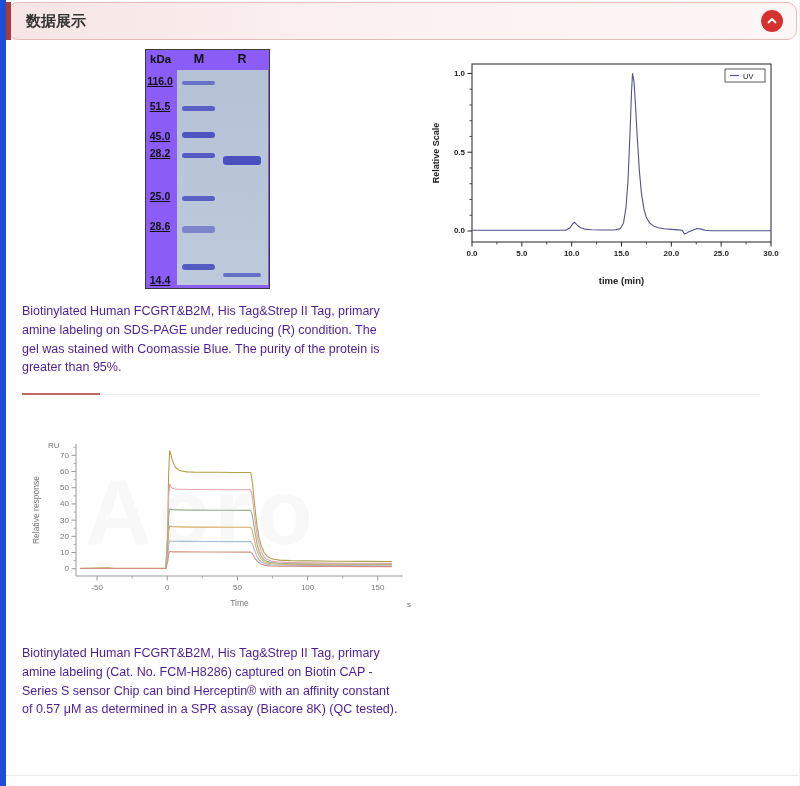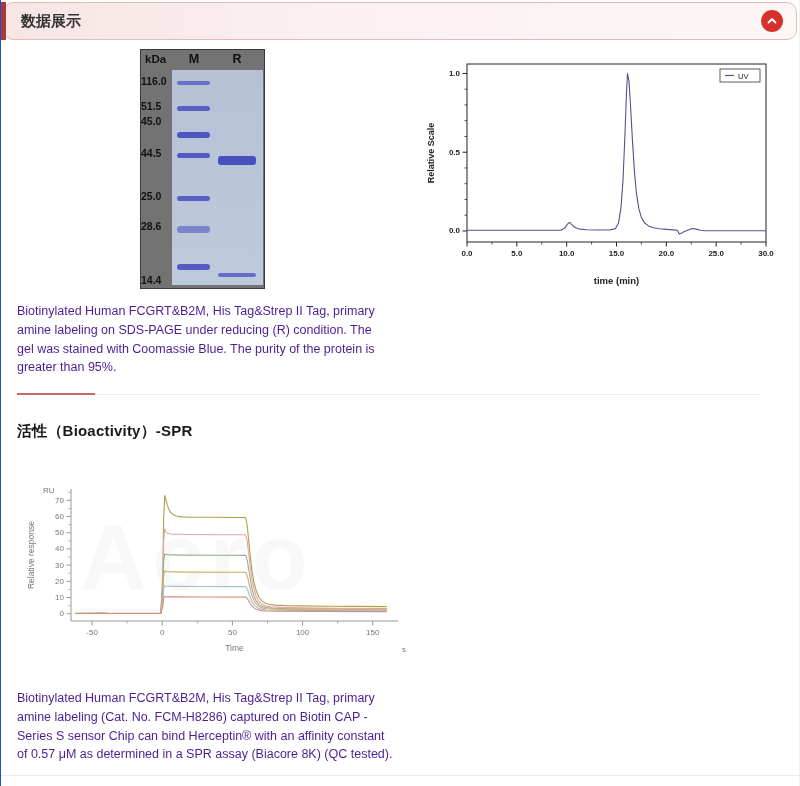--- a/index.html
+++ b/index.html
@@ -1,45 +1,45 @@
 <!DOCTYPE html>
 <html><head>
 <meta charset="utf-8">
 <style>
   * { margin:0; padding:0; box-sizing:border-box; }
   html,body { width:800px; height:786px; background:#fff; font-family:"Liberation Sans","DejaVu Sans",sans-serif; }
-  .page { position:relative; width:800px; height:786px; background:#fff; border-left:1px solid #1d4ed8; border-right:1px solid #f0f0f0; overflow:hidden; }
+  .page { position:relative; width:800px; height:786px; background:#fff; border-left:6px solid #1d4ed8; border-right:1px solid #f0f0f0; overflow:hidden; }
 
   
   .hdr { position:relative; height:42px; }
   .hdr-box { position:absolute; left:2px; right:2px; top:2px; height:38px; border:1px solid #e7b9b9; border-radius:10px;
              background:linear-gradient(90deg,#f7e5e5,#fcf1f1 45%,#fdf6f6); }
   .hdr-bar { position:absolute; left:0; top:2px; width:5px; height:38px; background:#a93a38; z-index:2; }
   .hdr-title { position:absolute; left:20px; top:12px; font-size:15px; font-weight:700; color:#333; z-index:2; }
   .hdr-btn { position:absolute; right:16px; top:10px; width:22px; height:22px; border-radius:50%; background:#d7312e;
              display:flex; align-items:center; justify-content:center; z-index:2; cursor:pointer; }
 
   .content { padding:0 16px; }
   .row { display:flex; }
   .col-l { width:384px; flex:none; }
   .col-r { flex:1; padding-left:16px; }
   .sec-title { font-size:15px; font-weight:700; color:#1a1a1a; margin-top:20px; letter-spacing:0.2px; }
   .cap { font-size:12.5px; color:#4c1d95; line-height:1.5; margin-top:13px; max-width:372px; }
 
   
-  .gel-box { position:relative; width:125px; height:240px; background:#737373; border:1px solid #3a3a3a; margin:7px 0 0 123px; }
+  .gel-box { position:relative; width:125px; height:240px; background:#8b5cf6; border:1px solid #3a3a3a; margin:7px 0 0 123px; }
   .g-kda { position:absolute; left:4px; top:3px; font-size:11.5px; font-weight:700; color:#111; }
   .g-lane { position:absolute; top:2px; text-align:center; font-size:12.5px; font-weight:700; color:#111; }
   .g-m { left:36px; width:34px; }
   .g-r { left:77px; width:38px; }
   .gel-area { position:absolute; left:31px; top:20px; width:91px; height:215px; }
   .band { position:absolute; border-radius:3px; filter:blur(0.6px); }
   .m-band { left:5px; width:33px; }
   .r-band { left:46px; width:38px; }
-  .g-label { position:absolute; left:0; width:28px; text-align:left; font-size:10.5px; font-weight:700; color:#111; line-height:1; }
+  .g-label { position:absolute; left:0; width:28px; text-align:center; font-size:10.5px; font-weight:700; color:#111; line-height:1;text-decoration:underline; }
 
   
   .sec-chart { margin:8px 0 0 8px; display:block; }
   .spr-wrap { position:relative; margin:36px 0 0 8px; width:400px; }
   .spr-chart { display:block; position:relative; z-index:1; }
   .watermark { position:absolute; left:55px; top:28px; font-size:92px; font-weight:700; color:rgba(130,130,130,0.055);
                letter-spacing:6px; z-index:0; user-select:none; }
 
   
   .divider { position:relative; height:3px; margin-top:16px; }
@@ -78,22 +78,22 @@
               <div class="band m-band" style="top:28.8%;height:6px;opacity:0.95;background:#4a4fc0;"></div>
               <div class="band m-band" style="top:38.4%;height:5px;opacity:0.9;background:#4a4fc0;"></div>
               <div class="band m-band" style="top:58.6%;height:5px;opacity:0.85;background:#4a4fc0;"></div>
               <div class="band m-band" style="top:72.6%;height:7px;opacity:0.55;background:#4a4fc0;"></div>
               <div class="band m-band" style="top:90.2%;height:6px;opacity:0.9;background:#4a4fc0;"></div>
               <div class="band r-band" style="top:40.2%;height:9px;opacity:1;background:#4a4fc0;"></div>
               <div class="band r-band" style="top:94.2%;height:4px;opacity:0.75;background:#4a4fc0;"></div>
             </div>
             <div class="g-label" style="top:25.8px;">116.0</div>
             <div class="g-label" style="top:51.1px;">51.5</div>
-            <div class="g-label" style="top:66px;">45.0</div>
-            <div class="g-label" style="top:97.6px;">44.5</div>
+            <div class="g-label" style="top:81px;">45.0</div>
+            <div class="g-label" style="top:97.6px;">28.2</div>
             <div class="g-label" style="top:141.0px;">25.0</div>
             <div class="g-label" style="top:171.1px;">28.6</div>
             <div class="g-label" style="top:225px;">14.4</div>
           </div>
         <div class="cap">Biotinylated Human FCGRT&amp;B2M, His Tag&amp;Strep II Tag, primary amine labeling on SDS-PAGE under reducing (R) condition. The gel was stained with Coomassie Blue. The purity of the protein is greater than 95%.</div>
       </div>
 
       <div class="col-r">
         <svg class="sec-chart" width="355" height="238" viewBox="0 0 355 238">
             <line x1="66.91666666666666" y1="192" x2="66.91666666666666" y2="194.5" stroke="#222" stroke-width="0.8"></line>
@@ -139,21 +139,20 @@
             <text x="313" y="28.5" font-size="7.5" fill="#222">UV</text>
           </svg>
       </div>
     </div>
 
     <div class="divider">
       <div class="divider-line"></div>
       <div class="divider-red"></div>
     </div>
 
-    <div class="sec-title" style="margin-top:26px;">活性（Bioactivity）-SPR</div>
 
     <div class="spr-wrap">
       <div class="watermark">Acro</div>
       <svg class="spr-chart" width="385" height="178" viewBox="0 0 385 178">
           <line x1="102.137339055794" y1="144" x2="102.137339055794" y2="146.5" stroke="#999" stroke-width="0.8"></line>
           <line x1="172.30901287553647" y1="144" x2="172.30901287553647" y2="146.5" stroke="#999" stroke-width="0.8"></line>
           <line x1="242.480686695279" y1="144" x2="242.480686695279" y2="146.5" stroke="#999" stroke-width="0.8"></line>
           <line x1="312.6523605150215" y1="144" x2="312.6523605150215" y2="146.5" stroke="#999" stroke-width="0.8"></line>
           <line x1="43.5" y1="128.61349693251535" x2="46" y2="128.61349693251535" stroke="#999" stroke-width="0.8"></line>
           <line x1="43.5" y1="112.41717791411043" x2="46" y2="112.41717791411043" stroke="#999" stroke-width="0.8"></line>

